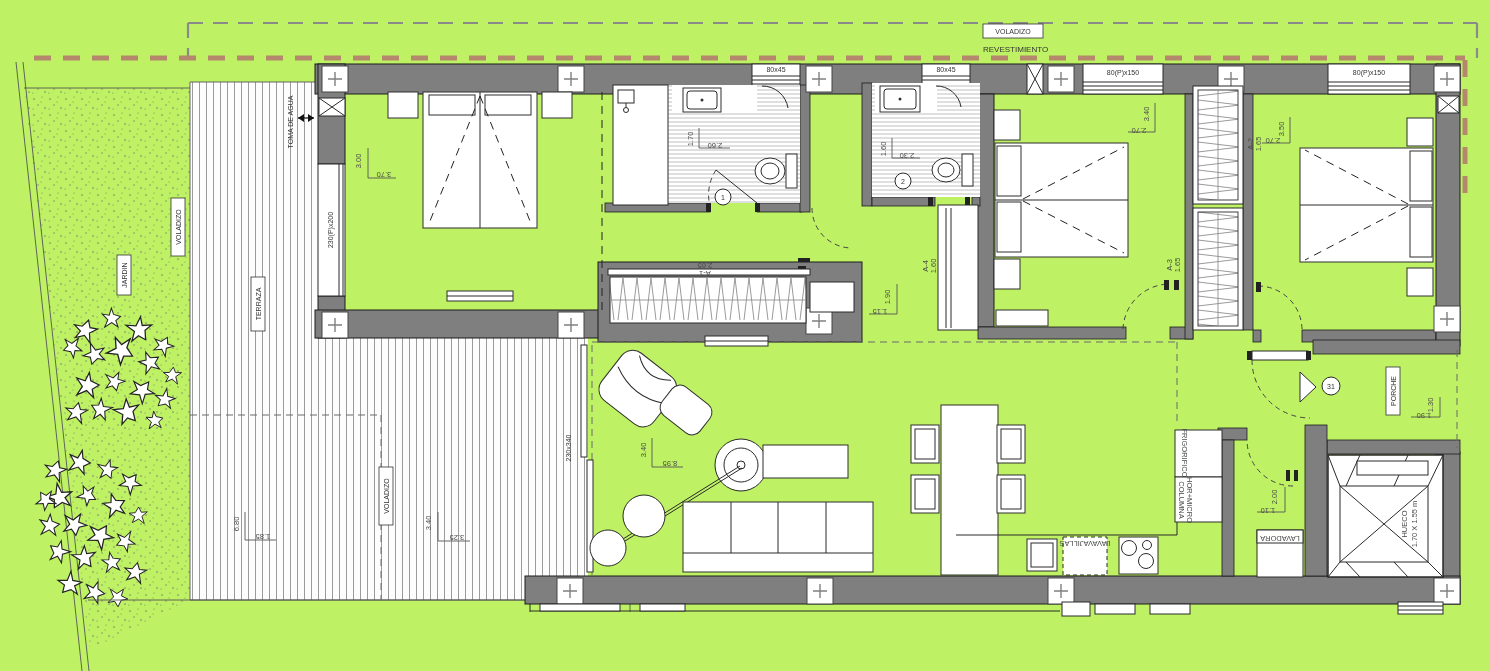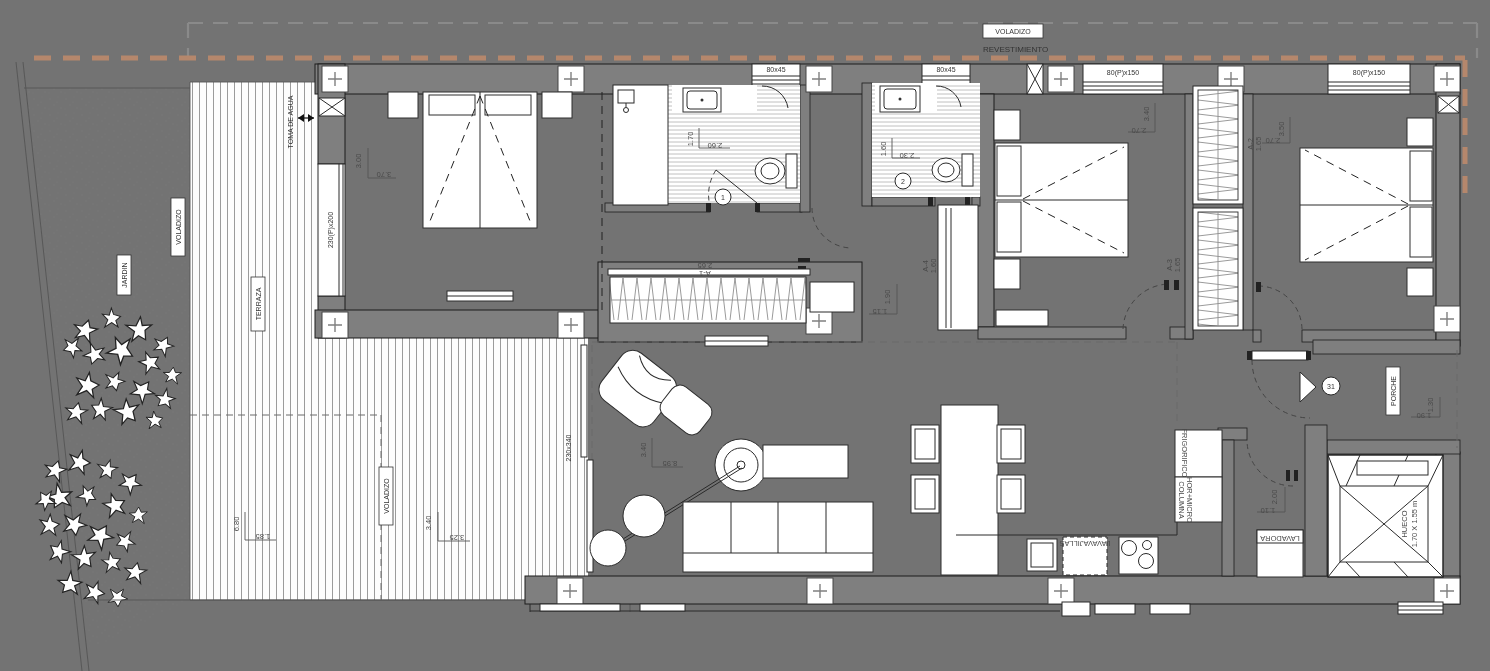--- a/index.html
+++ b/index.html
@@ -1,16 +1,16 @@
 <!DOCTYPE html>
 <html><head>
 <meta charset="utf-8">
 <style>
   html,body{margin:0;padding:0;background:#ffffff;}
-  .stage{width:1490px;height:671px;position:relative;background:#737373;overflow:hidden;}
+  .stage{width:1490px;height:671px;position:relative;background:#bef264;overflow:hidden;}
   svg{display:block;}
   svg text{font-family:"Liberation Sans","DejaVu Sans",sans-serif;fill:#333;}
   .t7{font-size:7px;}
   .t8{font-size:8px;}
   .dim{font-size:7.5px;fill:#4a4a4a;}
   .wall{fill:#7f7f7f;stroke:#1d1d1d;stroke-width:1;}
   .wallthin{fill:#7f7f7f;stroke:#1d1d1d;stroke-width:.8;}
   .thin{fill:none;stroke:#2a2a2a;stroke-width:1;}
   .thinw{fill:#ffffff;stroke:#2a2a2a;stroke-width:1;}
   .furn{fill:#ffffff;stroke:#2f2f2f;stroke-width:1;}

